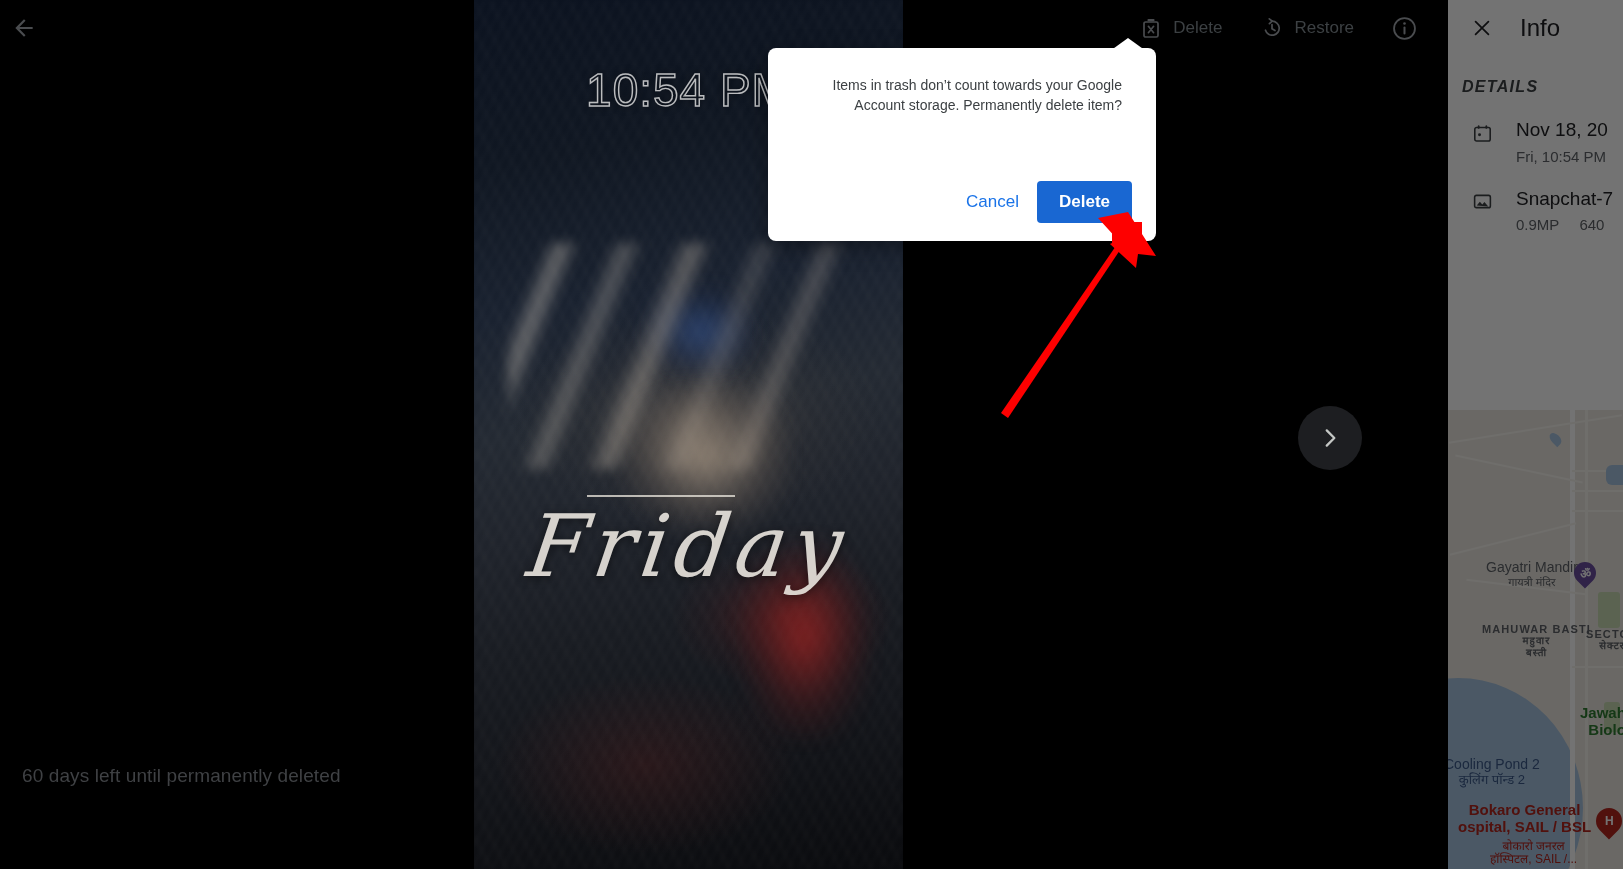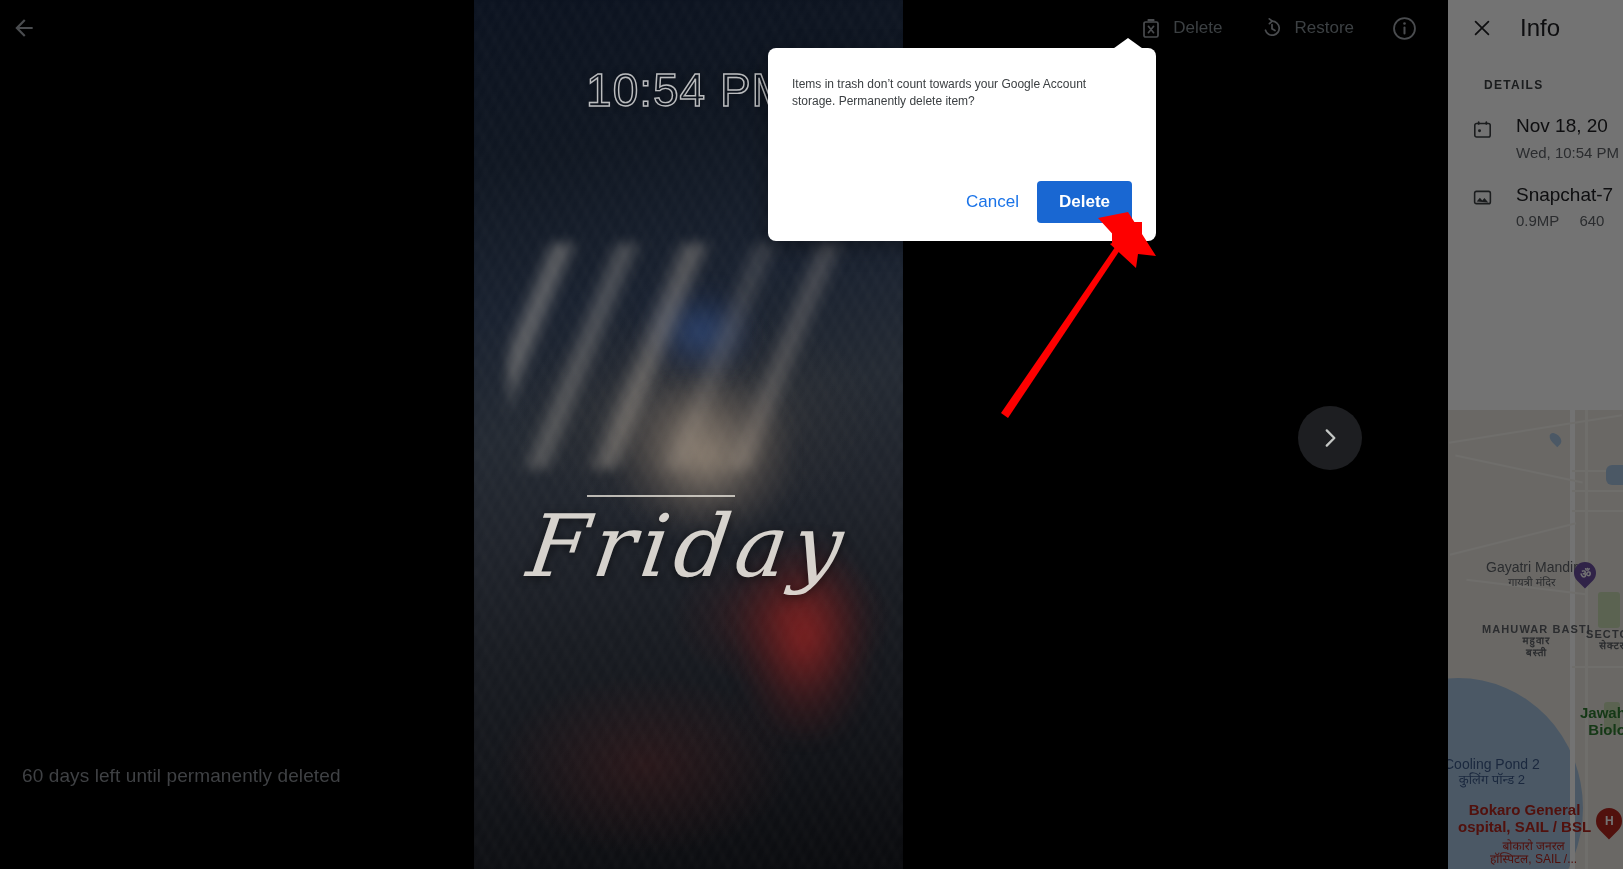--- a/index.html
+++ b/index.html
@@ -121,21 +121,21 @@
     border-bottom: 13px solid #ffffff; z-index: 41;
   }
   .dialog {
     position: absolute; left: 768px; top: 48px; width: 388px; min-height: 193px;
     background: #ffffff; border-radius: 8px; z-index: 40;
     box-shadow: 0 6px 22px rgba(0,0,0,0.35);
     padding: 28px 24px 18px 24px;
     display: flex; flex-direction: column;
   }
   .dialog-text {
-    color: #3c4043; font-size: 12px; line-height: 1.42; max-width: 330px;
+    color: #3c4043; font-size: 14px; line-height: 1.42; max-width: 330px; text-align: right;
   }
   .dialog-actions {
     margin-top: auto; display: flex; align-items: center; justify-content: flex-end; gap: 0;
     padding-top: 28px;
   }
   .btn-text {
     color: #1a73e8; font-size: 17px; font-weight: 500;
     padding: 10px 18px; border-radius: 4px; background: none; border: none;
     cursor: pointer; font-family: inherit;
   }
@@ -151,22 +151,22 @@
   
   .info-panel {
     position: absolute; left: 1448px; top: 0; width: 175px; height: 869px;
     background: #ffffff; overflow: hidden;
   }
   .info-dim { position: absolute; inset: 0; background: rgba(0,0,0,0.55); z-index: 9; pointer-events: none; }
   .info-header { display: flex; align-items: center; height: 56px; padding-left: 22px; gap: 26px; }
   .info-close { width: 24px; height: 24px; display: flex; align-items: center; justify-content: center; cursor: pointer; }
   .info-title { font-size: 24px; color: #202124; white-space: nowrap; }
   .details-label {
-    margin: 22px 0 0 36px; font-size: 12px; font-weight: 600;
-    letter-spacing: 1.3px; color: #3c4043;
+    margin: 22px 0 0 14px; font-size: 16px; font-weight: 600;
+    letter-spacing: 1.3px; color: #3c4043; font-style: italic;
   }
   .detail-row { display: flex; gap: 22px; padding: 22px 0 0 22px; align-items: flex-start; }
   .detail-icon { width: 24px; min-width: 24px; height: 24px; display: flex; align-items: center; justify-content: center; margin-top: 3px; }
   .detail-body { white-space: nowrap; }
   .detail-primary { font-size: 19px; color: #202124; line-height: 1.3; }
   .detail-secondary { font-size: 15px; color: #5f6368; margin-top: 5px; }
   .detail-secondary .gap { display: inline-block; width: 12px; }
 
   
   .map {
@@ -294,21 +294,21 @@
       <div class="detail-icon">
         <svg width="21" height="21" viewBox="0 0 24 24">
           <rect x="3.2" y="5.2" width="17.6" height="15.4" rx="2" fill="none" stroke="#3c4043" stroke-width="1.8"></rect>
           <rect x="6.6" y="2.6" width="2" height="4" rx="1" fill="#3c4043"></rect>
           <rect x="15.4" y="2.6" width="2" height="4" rx="1" fill="#3c4043"></rect>
           <circle cx="8.6" cy="13.4" r="1.7" fill="#3c4043"></circle>
         </svg>
       </div>
       <div class="detail-body">
         <div class="detail-primary">Nov 18, 20</div>
-        <div class="detail-secondary">Wed, 10:54 PM</div>
+        <div class="detail-secondary">Fri, 10:54 PM</div>
       </div>
     </div>
 
     <div class="detail-row">
       <div class="detail-icon">
         <svg width="21" height="21" viewBox="0 0 24 24">
           <rect x="3" y="5" width="18" height="14" rx="2" fill="none" stroke="#3c4043" stroke-width="1.8"></rect>
           <path d="M5.4 16.6l3.6-4.3 2.8 3.2 2.4-2.8 4.4 5.1z" fill="#3c4043"></path>
         </svg>
       </div>

